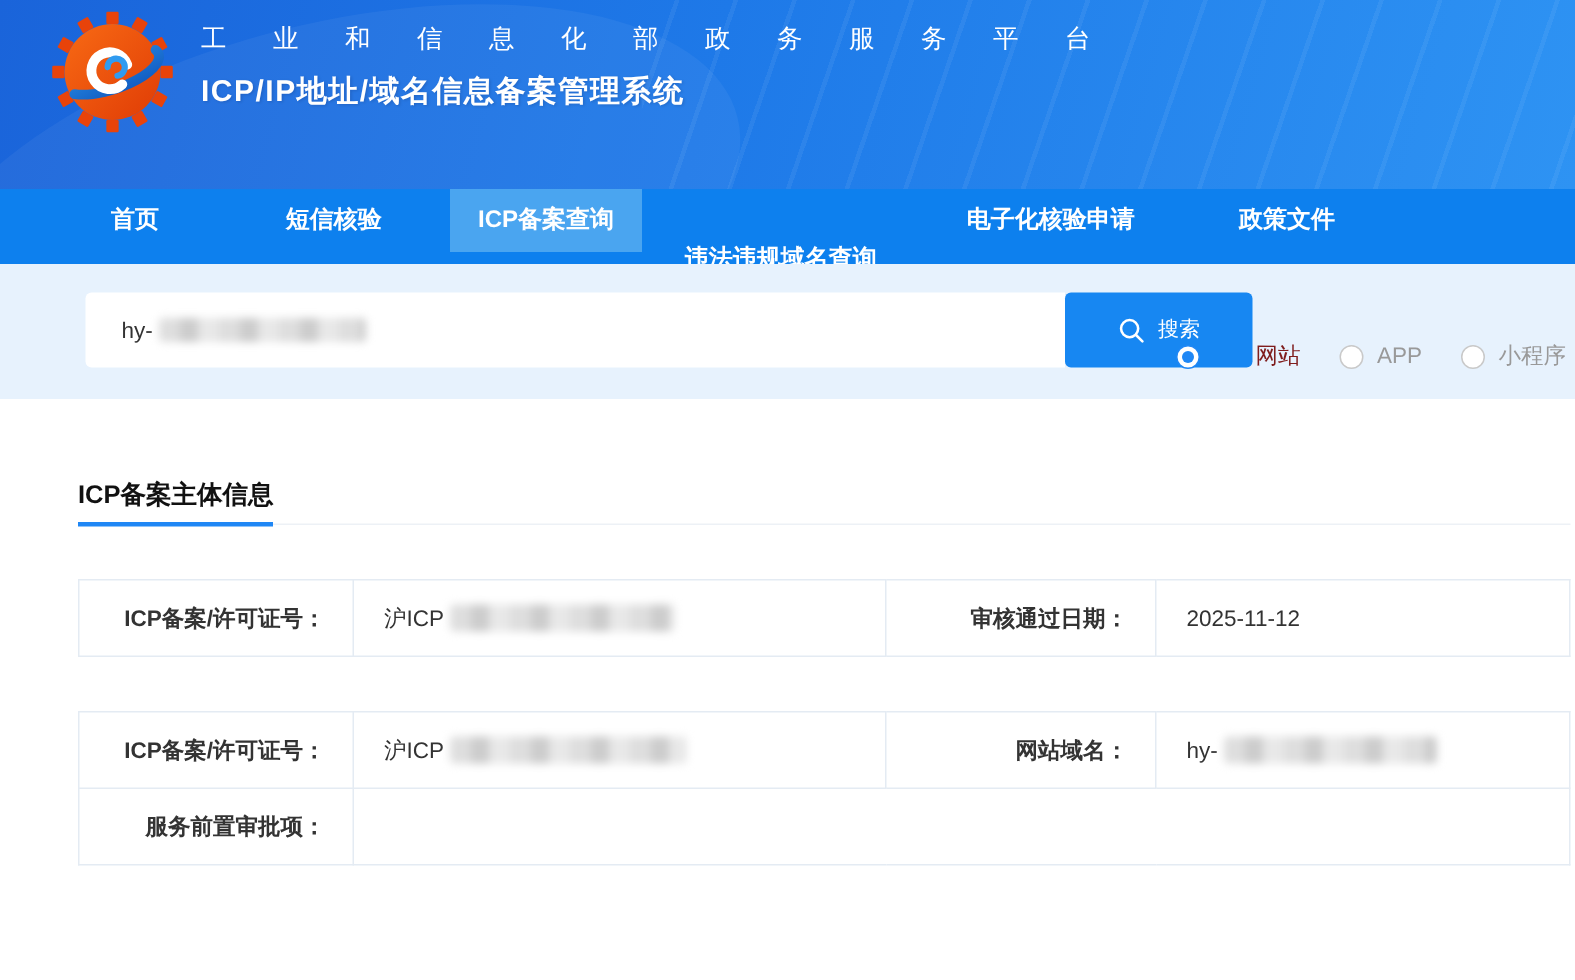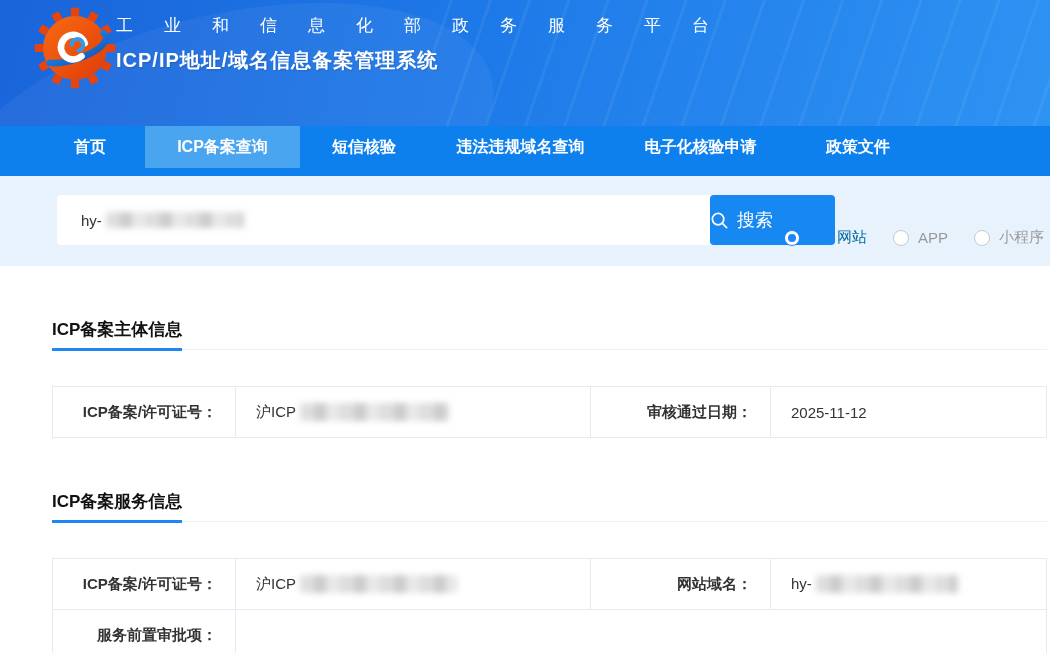--- a/index.html
+++ b/index.html
@@ -8,49 +8,49 @@
   .page { position:relative; width:1050px; height:653px; overflow:hidden; }
 
   
   .banner { position:relative; height:126px; background:linear-gradient(105deg,#1a64da 0%,#1e79e8 45%,#2e93f3 100%); overflow:hidden; }
   .banner::before { content:""; position:absolute; right:-80px; top:-140px; width:700px; height:420px;
       background:repeating-linear-gradient(115deg, rgba(255,255,255,0.00) 0 34px, rgba(255,255,255,0.06) 34px 37px);
       transform:rotate(-6deg); }
   .banner::after { content:""; position:absolute; left:-60px; bottom:-150px; width:560px; height:260px;
       background:rgba(255,255,255,0.05); border-radius:50%; transform:rotate(-14deg); }
   .logo { position:absolute; left:34px; top:7px; width:82px; height:82px; z-index:2; }
-  .titles { position:absolute; left:116px; top:14px; z-index:2; }
+  .titles { position:absolute; left:134px; top:14px; z-index:2; }
   .platform-title { color:#fff; font-size:17px; letter-spacing:31px; white-space:nowrap; font-weight:400; }
   .system-title { margin-top:10px; color:#fff; font-size:20px; font-weight:700; letter-spacing:1px; white-space:nowrap;
       text-shadow:1px 1px 2px rgba(0,0,40,0.15); }
 
   
   .nav { display:flex; height:50px; background:#0d80ee; padding-left:35px; }
   .nav-item { height:42px; line-height:42px; text-align:center; color:#fff; font-size:16px; font-weight:700; cursor:pointer; white-space:nowrap; }
   .nav-item:nth-child(1){ width:110px; }
   .nav-item:nth-child(2){ width:155px; }
   .nav-item:nth-child(3){ width:128px; }
-  .nav-item:nth-child(4){ width:185px; }
+  .nav-item:nth-child(4){ width:185px;margin-top:26px; }
   .nav-item:nth-child(5){ width:175px; }
   .nav-item:nth-child(6){ width:140px; }
   .nav-item:nth-child(7){ width:124px; }
   .nav-item.active { background:#4aa5f0; }
 
   
   .search-strip { position:relative; height:90px; background:#e7f2fd; }
   .search-box { position:absolute; left:57px; top:19px; width:778px; height:50px; display:flex; }
   .search-input { flex:1; background:#fff; border-radius:4px 0 0 4px; display:flex; align-items:center; padding-left:24px; font-size:15px; color:#333; }
-  .search-btn { width:125px; height:50px; background:#1787f2; border:none; border-radius:4px; color:#fff; font-size:18px;
-      display:flex; align-items:center; gap:8px; cursor:pointer; font-family:inherit; }
+  .search-btn { width:125px; height:50px; background:#1787f2; border:none; border-radius:4px; color:#fff; font-size:14px;
+      display:flex; align-items:center; justify-content:center; gap:8px; cursor:pointer; font-family:inherit; }
   .radio-group { position:absolute; right:6px; top:52px; display:flex; align-items:center; gap:26px; }
   .radio-opt { display:flex; align-items:center; gap:9px; font-size:15px; color:#999; cursor:pointer; }
   .radio-circle { width:16px; height:16px; border-radius:50%; background:#fff; border:1px solid #c9c9c9; position:relative; }
   .radio-opt.selected .radio-circle { border:1px solid #1f87f5; }
   .radio-opt.selected .radio-circle::after { content:""; position:absolute; left:3px; top:3px; width:8px; height:8px; border-radius:50%; background:#1f87f5; }
-  .radio-opt.selected .radio-label { color:#0369a1;margin-left:28px; }
+  .radio-opt.selected .radio-label { color:#7f1d1d;margin-left:28px; }
 
   
   .content { position:relative; background:#fff; }
   .section-head { position:relative; margin:16px 3px 0 52px; padding-top:36px; border-bottom:1px solid #edf1f6; width:995px; }
   .section-title { font-size:17px; font-weight:700; color:#111; display:inline-block; padding-bottom:8px; position:relative; }
   .section-title::after { content:""; position:absolute; left:0; bottom:-2px; width:100%; height:3px; background:#1f87f5; }
 
   table.info { border-collapse:collapse; table-layout:fixed; width:995px; margin:36px 0 0 52px; }
   table.info td { border:1px solid #e4ebf3; height:51px; font-size:15px; color:#333; background:#fff; }
   td.lbl { background:#f4f9fd; text-align:right; padding-right:18px;font-weight:bold; }
@@ -108,22 +108,22 @@
       <path d="M46,46 a7,7 0 1 1 8,7" stroke="#2f9bf0" stroke-width="5" fill="none" stroke-linecap="round"></path>
     </svg>
     <div class="titles">
       <div class="platform-title">工业和信息化部政务服务平台</div>
       <div class="system-title">ICP/IP地址/域名信息备案管理系统</div>
     </div>
   </div>
 
   <div class="nav">
     <div class="nav-item">首页</div>
+    <div class="nav-item">短信核验</div>
     <div class="nav-item active">ICP备案查询</div>
-    <div class="nav-item">短信核验</div>
     <div class="nav-item">违法违规域名查询</div>
     <div class="nav-item">电子化核验申请</div>
     <div class="nav-item">政策文件</div>
   </div>
 
   <div class="search-strip">
     <div class="search-box">
       <div class="search-input">
         <span>hy-</span>
         <span class="blur in-input"></span>
@@ -163,23 +163,20 @@
         <td class="lbl col-l1">ICP备案/许可证号：</td>
         <td class="val col-v1">
           <span>沪ICP</span><span class="blur b150"></span>
         </td>
         <td class="lbl col-l2">审核通过日期：</td>
         <td class="val">2025-11-12</td>
       </tr>
     </tbody>
       </table>
 
-    <div class="section-head">
-      <span class="section-title">ICP备案服务信息</span>
-    </div>
     <table class="info">
       <tbody>
           <tr>
         <td class="lbl col-l1">ICP备案/许可证号：</td>
         <td class="val col-v1">
           <span>沪ICP</span><span class="blur b160"></span>
         </td>
         <td class="lbl col-l2">网站域名：</td>
         <td class="val">
           <span>hy-</span><span class="blur b140"></span>

